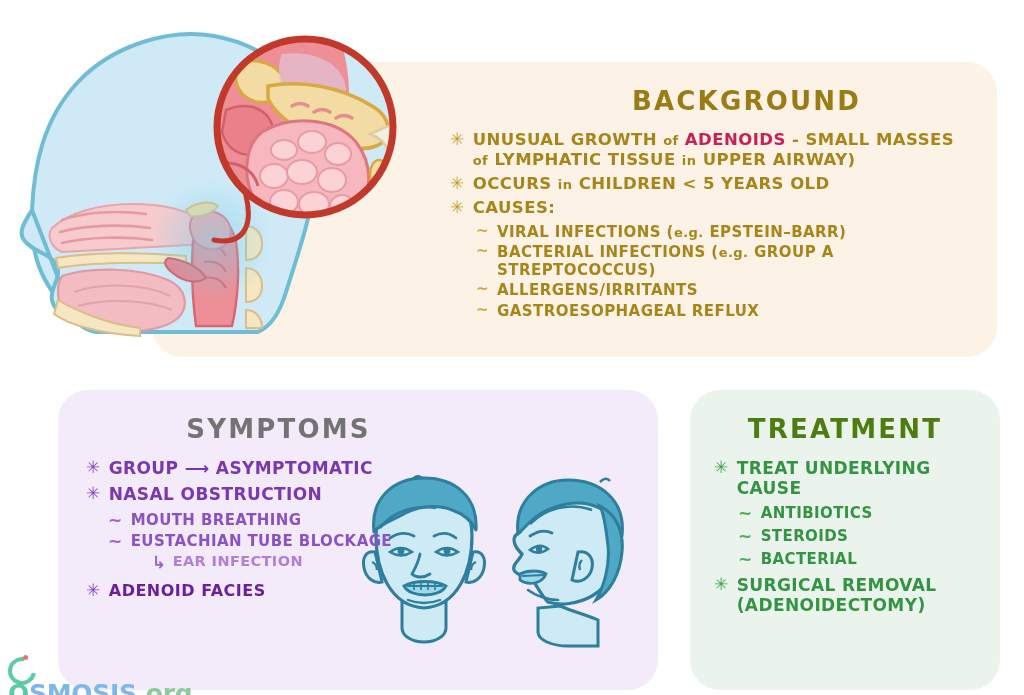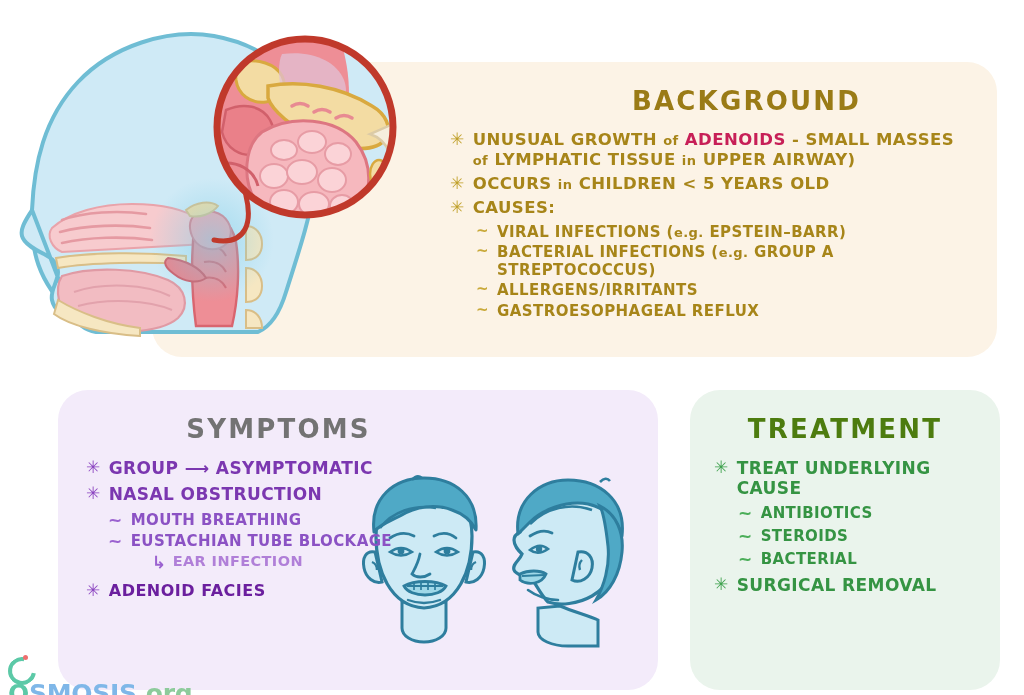--- a/index.html
+++ b/index.html
@@ -370,20 +370,21 @@
       <li class="li">
         <span class="bullet">~</span>
         <span class="txt">BACTERIAL</span>
       </li>
     </ul>
 
     <li class="li" style="margin-top:7px">
       <span class="bullet">✳</span>
       <span class="txt">
         <span>SURGICAL REMOVAL</span><br>
+        <span>(ADENOIDECTOMY)</span>
       </span>
     </li>
   </ul>
 
   <div id="logo">
     <span class="mark">
       <span class="ring"></span>
       <span class="dot"></span>
     </span>
     <span class="word"><span class="o">O</span><span class="smosis">SMOSIS</span><span class="org">.org</span></span>

